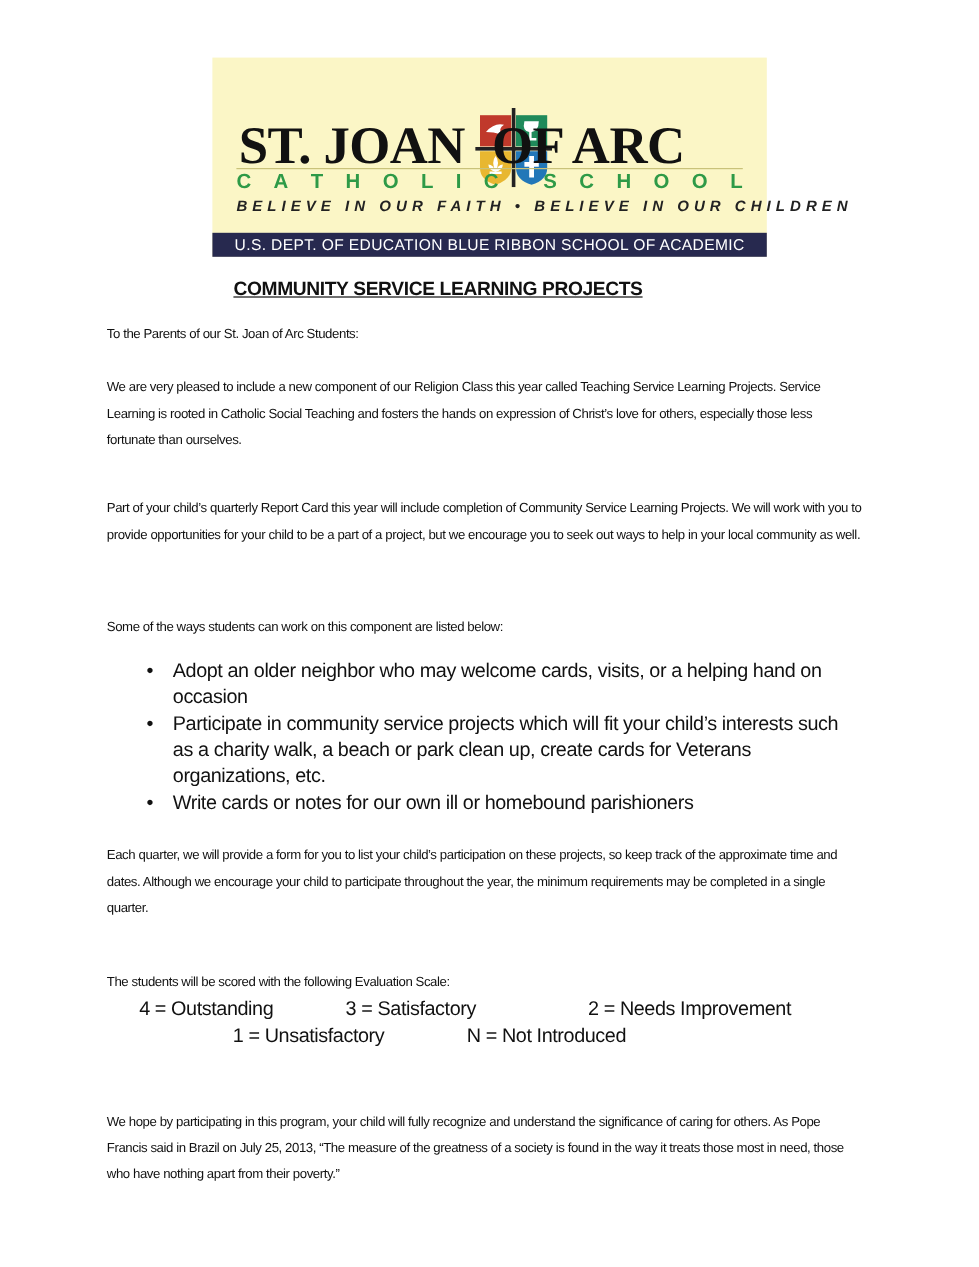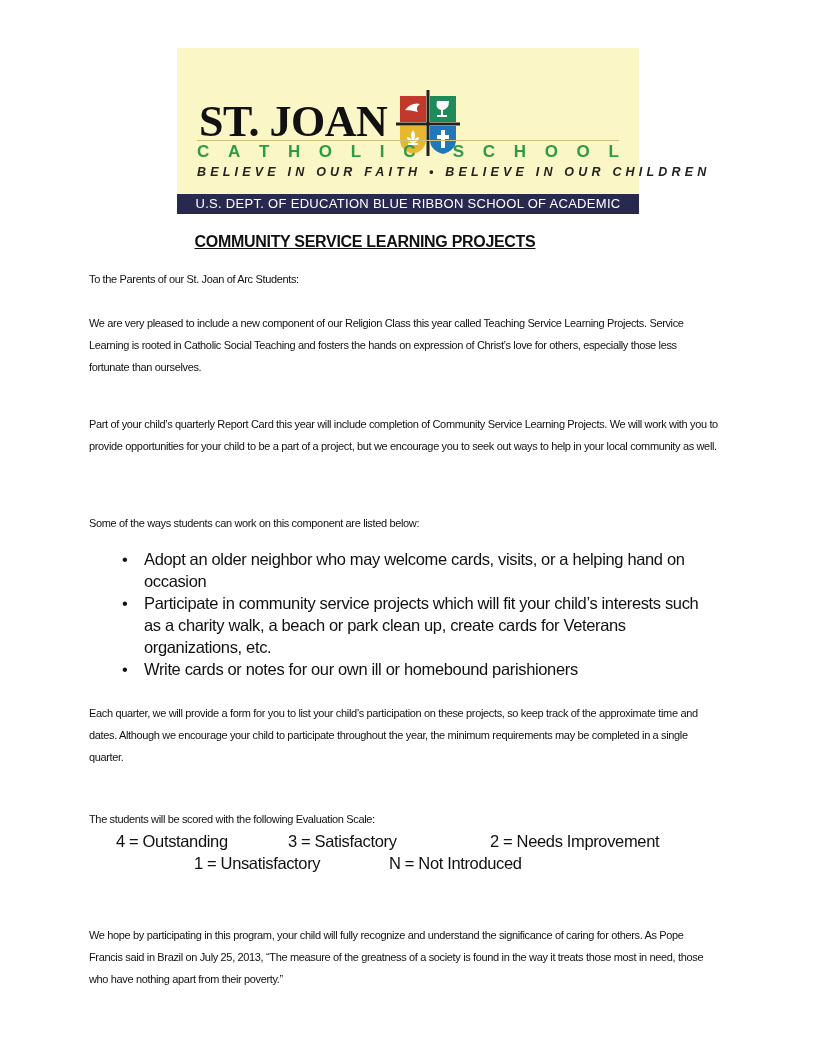--- a/index.html
+++ b/index.html
@@ -41,20 +41,21 @@
       <path d="M9 20 Q16 12 24 14 Q19 17 22 22 Q15 20 9 20Z" fill="#fff"></path>
       <rect x="34" y="6" width="26" height="26" fill="#1f8a5a"></rect>
       <path d="M41 11 h12 q0 8 -6 9 v5 h4 v2 h-10 v-2 h4 v-5 q-6 -1 -4 -9z" fill="#fff"></path>
       <path d="M4 36 h26 v14 q0 10 -13 14 q-13 -4 -13 -14z" fill="#e8b730"></path>
       <path d="M17 40 q4 5 0 13 q-4 -8 0 -13z M11 47 q4 0 6 6 q-6 -1 -6 -6z M23 47 q-4 0 -6 6 q6 -1 6 -6z M12 53 h10 v2 h-10z" fill="#fff"></path>
       <path d="M34 36 h26 v14 q0 10 -13 14 q-13 -4 -13 -14z" fill="#2277b8"></path>
       <path d="M45 40 h4 v5 h4 v4 h-4 v9 h-4 v-9 h-4 v-4 h4z" fill="#fff"></path>
       <rect x="30.5" y="0" width="3" height="66" fill="#222"></rect>
       <rect x="0" y="32.5" width="64" height="3" fill="#222"></rect>
     </svg>
+    <span class="w2">OF ARC</span>
   </div>
   <div class="rule"></div>
   <div class="catholic">
     <span>C</span>
     <span>A</span>
     <span>T</span>
     <span>H</span>
     <span>O</span>
     <span>L</span>
     <span>I</span>

